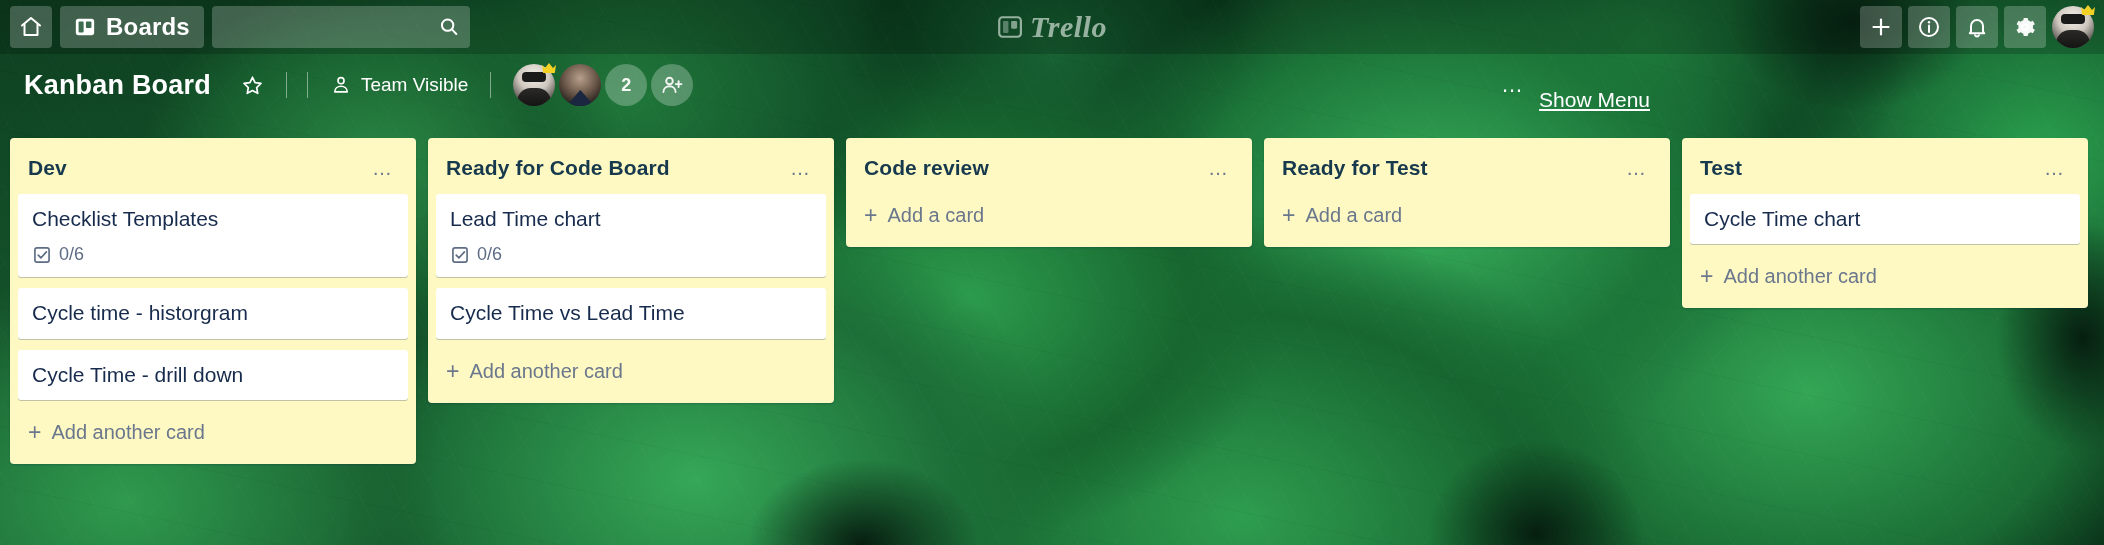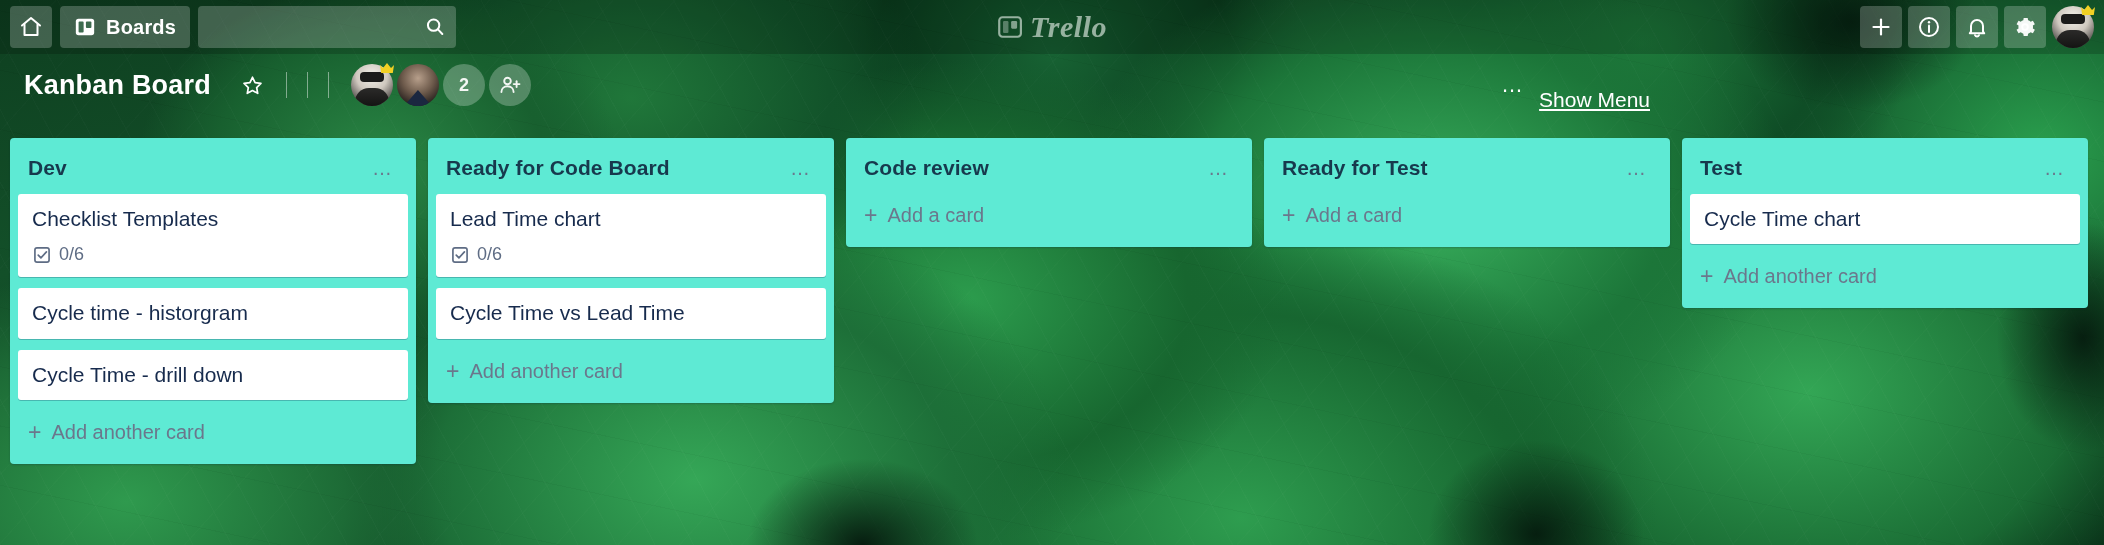--- a/index.html
+++ b/index.html
@@ -77,21 +77,21 @@
     display: flex;
     align-items: center;
     justify-content: center;
     color: #fff;
     cursor: pointer;
     flex: 0 0 auto;
   }
   .nav-btn.square { width: 42px; }
   .nav-btn.boards { padding: 0 14px; gap: 10px; }
   .nav-btn .label {
-    font-size: 20px;
+    font-size: 24px;
     font-weight: bold;
     color: #fff;
     letter-spacing: .2px;
   }
   .search-box {
     position: relative;
     width: 258px;
     height: 42px;
     border-radius: 4px;
     background: rgba(255,255,255,0.22);
@@ -276,21 +276,21 @@
     width: 2104px;
     height: 427px;
     display: flex;
     align-items: flex-start;
     gap: 12px;
     padding: 20px 0 0 10px;
   }
   .list {
     width: 406px;
     flex: 0 0 406px;
-    background: #5eead4;
+    background: #fef9c3;
     border-radius: 4px;
     padding: 8px 8px 4px 8px;
     box-shadow: 0 1px 2px rgba(9,30,66,.25);
   }
   .list-header {
     display: flex;
     align-items: center;
     justify-content: space-between;
     padding: 10px 10px 14px 10px;
   }
@@ -459,20 +459,29 @@
           <path d="M12 3.4l2.7 5.6 6.1.85-4.45 4.25 1.08 6.05L12 17.3l-5.43 2.85 1.08-6.05L3.2 9.85l6.1-.85z"></path>
         </svg>
       </span>
     </div>
 
     <div class="hdr-sep"></div>
 
 
     <div class="hdr-sep"></div>
 
+    <div class="hdr-btn">
+      <span>
+        <svg width="22" height="22" viewBox="0 0 24 24" fill="none" stroke="#fff" stroke-width="1.8" stroke-linecap="round" stroke-linejoin="round">
+          <circle cx="12" cy="7.3" r="3.3"></circle>
+          <path d="M5.2 19.5c0-3.6 3-6.1 6.8-6.1s6.8 2.5 6.8 6.1z"></path>
+        </svg>
+      </span>
+      <span>Team Visible</span>
+    </div>
 
     <div class="hdr-sep"></div>
 
     <div class="members">
 
       <div class="member-av">
         <div class="avatar-img avatar-a"></div>
         <span class="crown">
           <svg width="16" height="14" viewBox="0 0 16 14" fill="#f2d024">
             <path d="M1 4l3 3 4-5 4 5 3-3-1.2 8H2.2z"></path>

